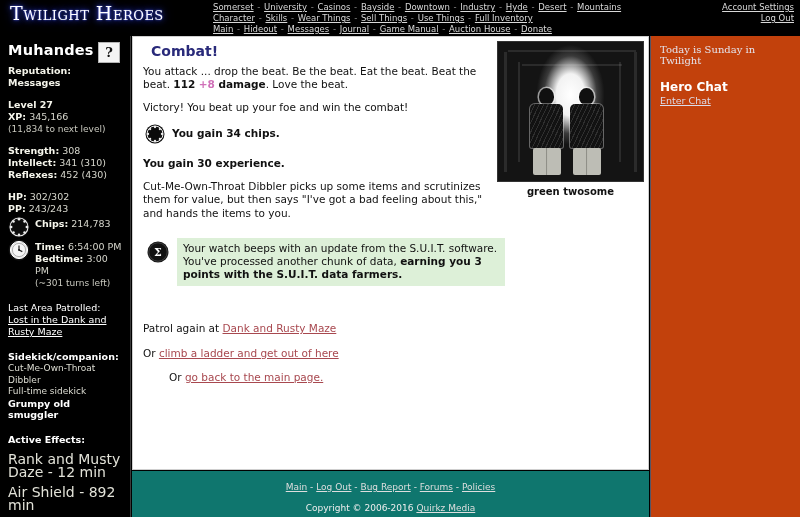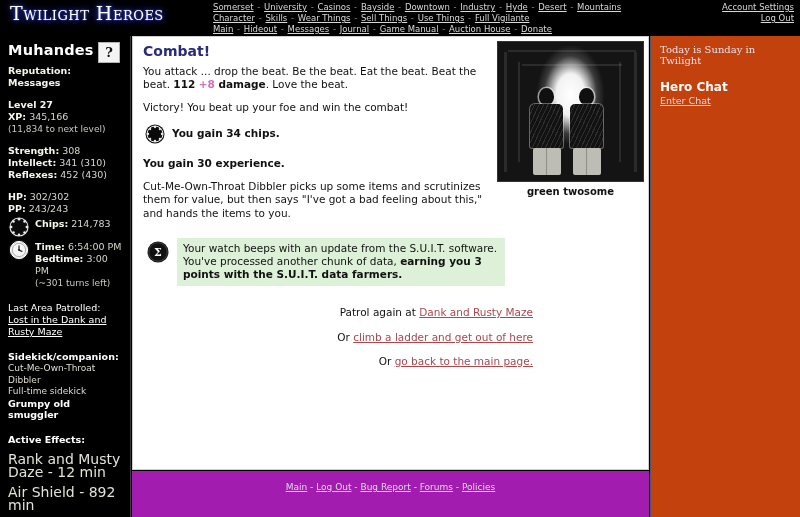--- a/index.html
+++ b/index.html
@@ -105,21 +105,21 @@
     background: #ffffff;
     border: 1px solid #cfcfcf;
     padding: 6px 10px 0 10px;
     color: #111111;
     font-size: 10.5px;
     line-height: 13.5px;
     overflow: hidden;
   }
   .combat-title {
     color: #292a7a; font-size: 14px; font-weight: bold;
-    margin: 2px 0 6px 0;
+    margin: 2px 0 6px 8px;
   }
   .ctext { margin: 0 0 9px 0; max-width: 355px; }
   .bold { font-weight: bold; }
   .pink { color: #d070b8; font-weight: bold; }
 
   .chiprow { display: flex; align-items: center; margin: 10px 0 13px 2px; }
   .chiprow .cicon { width: 20px; height: 20px; margin-right: 7px; flex:0 0 20px;}
   .chiprow .ctxt { font-weight: bold; font-size: 10.5px; }
 
   .xpline { font-weight: bold; margin: 0 0 9px 0; }
@@ -130,21 +130,21 @@
     margin: 18px 0 0 2px; width: 360px;
   }
   .suit-ico { width: 22px; height: 22px; flex: 0 0 22px; margin: 3px 8px 0 2px; }
   .suit-body {
     background: #ddf0d8;
     padding: 4px 6px 5px 6px;
     font-size: 10.5px; line-height: 13px;
     flex: 1;
   }
 
-  .linkblock { margin-top: 20px; text-align: right; width: 390px; }
+  .linkblock { margin-top: 36px; text-align: left; width: 390px; }
   .linkblock div { margin-bottom: 11px; font-size: 10.5px; }
   .linkblock a { color: #a8484f; text-decoration: underline; }
   .lb1 { padding-left: 0px; }
   .lb2 { padding-left: 0px; }
   .lb3 { padding-left: 26px; }
 
   
   .imgpanel {
     position: absolute; right: 4px; top: 4px;
     width: 147px;
@@ -198,41 +198,41 @@
     font-family: "DejaVu Serif", "Liberation Serif", serif;
     font-size: 10px; color: #e4e4ee; margin-bottom: 14px;
   }
   .chat-h { font-size: 12px; font-weight: bold; color: #ffffff; margin-bottom: 1px; }
   .rightbar a { color: #dcdcea; text-decoration: underline; font-size: 9.5px; }
 
   
   .footer {
     position: absolute; left: 132px; top: 471px;
     width: 517px; height: 46px;
-    background: #a21caf;
+    background: #0f766e;
     text-align: center;
     color: #e6e6e6;
     font-size: 9px;
     padding-top: 9px;
     line-height: 14px;
   }
   .footer a { color: #dedede; text-decoration: underline; }
   .copy { margin-top: 7px; font-size: 9px; color: #eeeeee; }
 </style>
 </head>
 <body>
 
 <div id="page">
 
   <div class="topbar">
     <div class="logo">Twilight Heroes</div>
 
     <div class="navblock">
       <div class="navrow" id="nav1"><a href="#">Somerset</a><span class="navsep"> - </span><a href="#">University</a><span class="navsep"> - </span><a href="#">Casinos</a><span class="navsep"> - </span><a href="#">Bayside</a><span class="navsep"> - </span><a href="#">Downtown</a><span class="navsep"> - </span><a href="#">Industry</a><span class="navsep"> - </span><a href="#">Hyde</a><span class="navsep"> - </span><a href="#">Desert</a><span class="navsep"> - </span><a href="#">Mountains</a></div>
-      <div class="navrow" id="nav2"><a href="#">Character</a><span class="navsep"> - </span><a href="#">Skills</a><span class="navsep"> - </span><a href="#">Wear Things</a><span class="navsep"> - </span><a href="#">Sell Things</a><span class="navsep"> - </span><a href="#">Use Things</a><span class="navsep"> - </span><a href="#">Full Vigilante</a></div>
+      <div class="navrow" id="nav2"><a href="#">Character</a><span class="navsep"> - </span><a href="#">Skills</a><span class="navsep"> - </span><a href="#">Wear Things</a><span class="navsep"> - </span><a href="#">Sell Things</a><span class="navsep"> - </span><a href="#">Use Things</a><span class="navsep"> - </span><a href="#">Full Inventory</a></div>
       <div class="navrow" id="nav3"><a href="#">Main</a><span class="navsep"> - </span><a href="#">Hideout</a><span class="navsep"> - </span><a href="#">Messages</a><span class="navsep"> - </span><a href="#">Journal</a><span class="navsep"> - </span><a href="#">Game Manual</a><span class="navsep"> - </span><a href="#">Auction House</a><span class="navsep"> - </span><a href="#">Donate</a></div>
     </div>
 
     <div class="acctblock">
       <a href="#">Account Settings</a>
       <a href="#">Log Out</a>
     </div>
   </div>
 
   <div class="leftbar">
@@ -424,15 +424,18 @@
   </div>
 
   <div class="rightbar">
     <div class="today">Today is Sunday in Twilight</div>
     <div class="chat-h">Hero Chat</div>
     <a href="#">Enter Chat</a>
   </div>
 
   <div class="footer">
     <div id="footer-links"><a href="#">Main</a><span> - </span><a href="#">Log Out</a><span> - </span><a href="#">Bug Report</a><span> - </span><a href="#">Forums</a><span> - </span><a href="#">Policies</a></div>
+    <div class="copy">
+      <span>Copyright © 2006-2016 </span><a href="#">Quirkz Media</a>
+    </div>
   </div>
 
 </div>
 
 </body></html>

